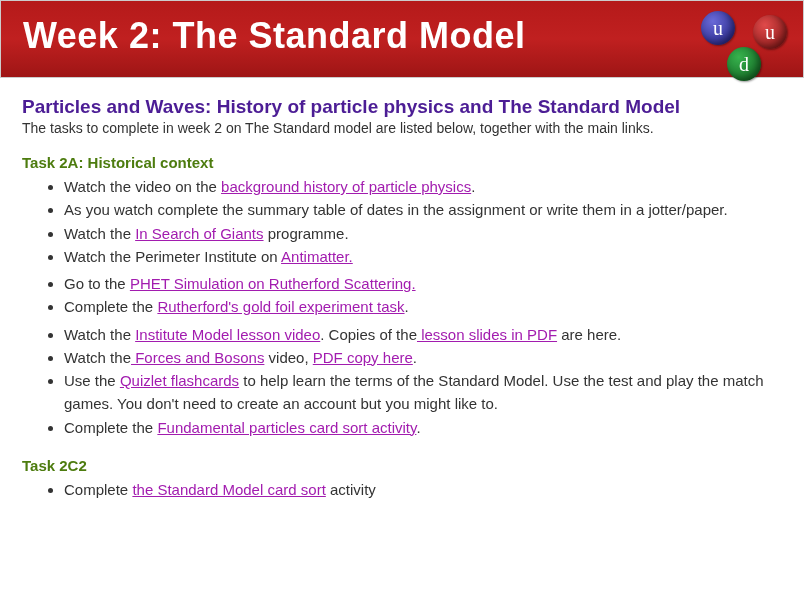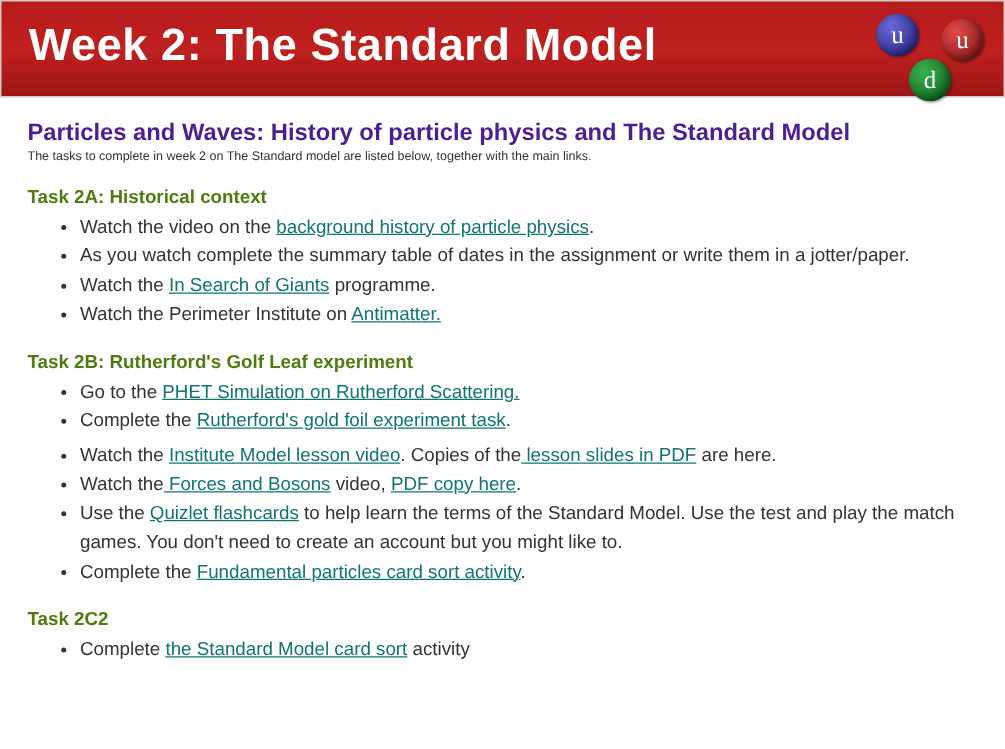--- a/index.html
+++ b/index.html
@@ -5,25 +5,25 @@
   html,body{margin:0;padding:0;font-family:"Segoe UI",Arial,sans-serif;background:#fff;color:#333;width:804px}
   .banner{background:linear-gradient(#b51a1a,#c02020 50%,#9e1515);color:#fff;padding:14px 22px 20px;border:1px solid #ccc;position:relative}
   .banner h1{margin:0;font-size:36px;font-weight:700;letter-spacing:0.5px}
   .quark-badge{position:absolute;right:16px;top:10px;width:90px;height:80px}
   .q{width:34px;height:34px;border-radius:50%;display:flex;align-items:center;justify-content:center;font-family:Georgia,serif;font-size:20px;color:#fff;position:absolute;box-shadow:inset -3px -3px 6px rgba(0,0,0,.35),1px 1px 2px rgba(0,0,0,.4)}
   .q1{background:radial-gradient(circle at 35% 30%,#6a6ad8,#1b1b7a);left:4px;top:0}
   .q2{background:radial-gradient(circle at 35% 30%,#e04a4a,#7a1010);right:0;top:4px}
   .q3{background:radial-gradient(circle at 35% 30%,#37b24d,#0d5a1c);left:30px;top:36px}
   .content{padding:14px 22px 10px}
   .subtitle{font-size:19px;font-weight:700;color:#4c1d95;margin:4px 0 2px}
-  .intro{margin:0 0 16px;font-size:10px;color:#333}
+  .intro{margin:0 0 16px;font-size:14px;color:#333}
   .task-title{font-size:15px;font-weight:700;color:#4d7c0f;margin:18px 0 4px}
   ul{margin:2px 0 4px;padding-left:42px}
   li{font-size:15px;line-height:1.55;color:#333}
-  a{color:#0f766e;text-decoration:underline}
+  a{color:#a21caf;text-decoration:underline}
 </style>
 </head>
 <body>
 
 <div class="banner">
   <h1>Week 2: The Standard Model</h1>
   <div class="quark-badge">
     <div class="q q1">u</div>
     <div class="q q2">u</div>
     <div class="q q3">d</div>
@@ -34,21 +34,20 @@
   <div class="subtitle">Particles and Waves: History of particle physics and The Standard Model</div>
   <p class="intro">The tasks to complete in week 2 on The Standard model are listed below, together with the main links.</p>
   <div id="tasks">
       <div class="task-title">Task 2A: Historical context</div>
       <ul>
         <li>Watch the video on the <a href="#">background history of particle physics</a>.</li>
         <li>As you watch complete the summary table of dates in the assignment or write them in a jotter/paper.</li>
         <li>Watch the <a href="#">In Search of Giants</a> programme.</li>
         <li>Watch the Perimeter Institute on <a href="#">Antimatter.</a></li>
       </ul>
-      <div class="task-title">Task 2B: Rutherford's Golf Leaf experiment</div>
       <ul>
         <li>Go to the <a href="#">PHET Simulation on Rutherford Scattering.</a></li>
         <li>Complete the <a href="#">Rutherford's gold foil experiment task</a>.</li>
       </ul>
       <ul>
         <li>Watch the <a href="#">Institute Model lesson video</a>.  Copies of the<a href="#"> lesson slides in PDF</a> are here.</li>
         <li>Watch the<a href="#"> Forces and Bosons</a> video, <a href="#">PDF copy here</a>.</li>
         <li>Use the <a href="#">Quizlet flashcards</a> to help learn the terms of the Standard Model.  Use the test and play the match games.  You don't need to create an account but you might like to.</li>
         <li>Complete the <a href="#">Fundamental particles card sort activity</a>.</li>
       </ul>

